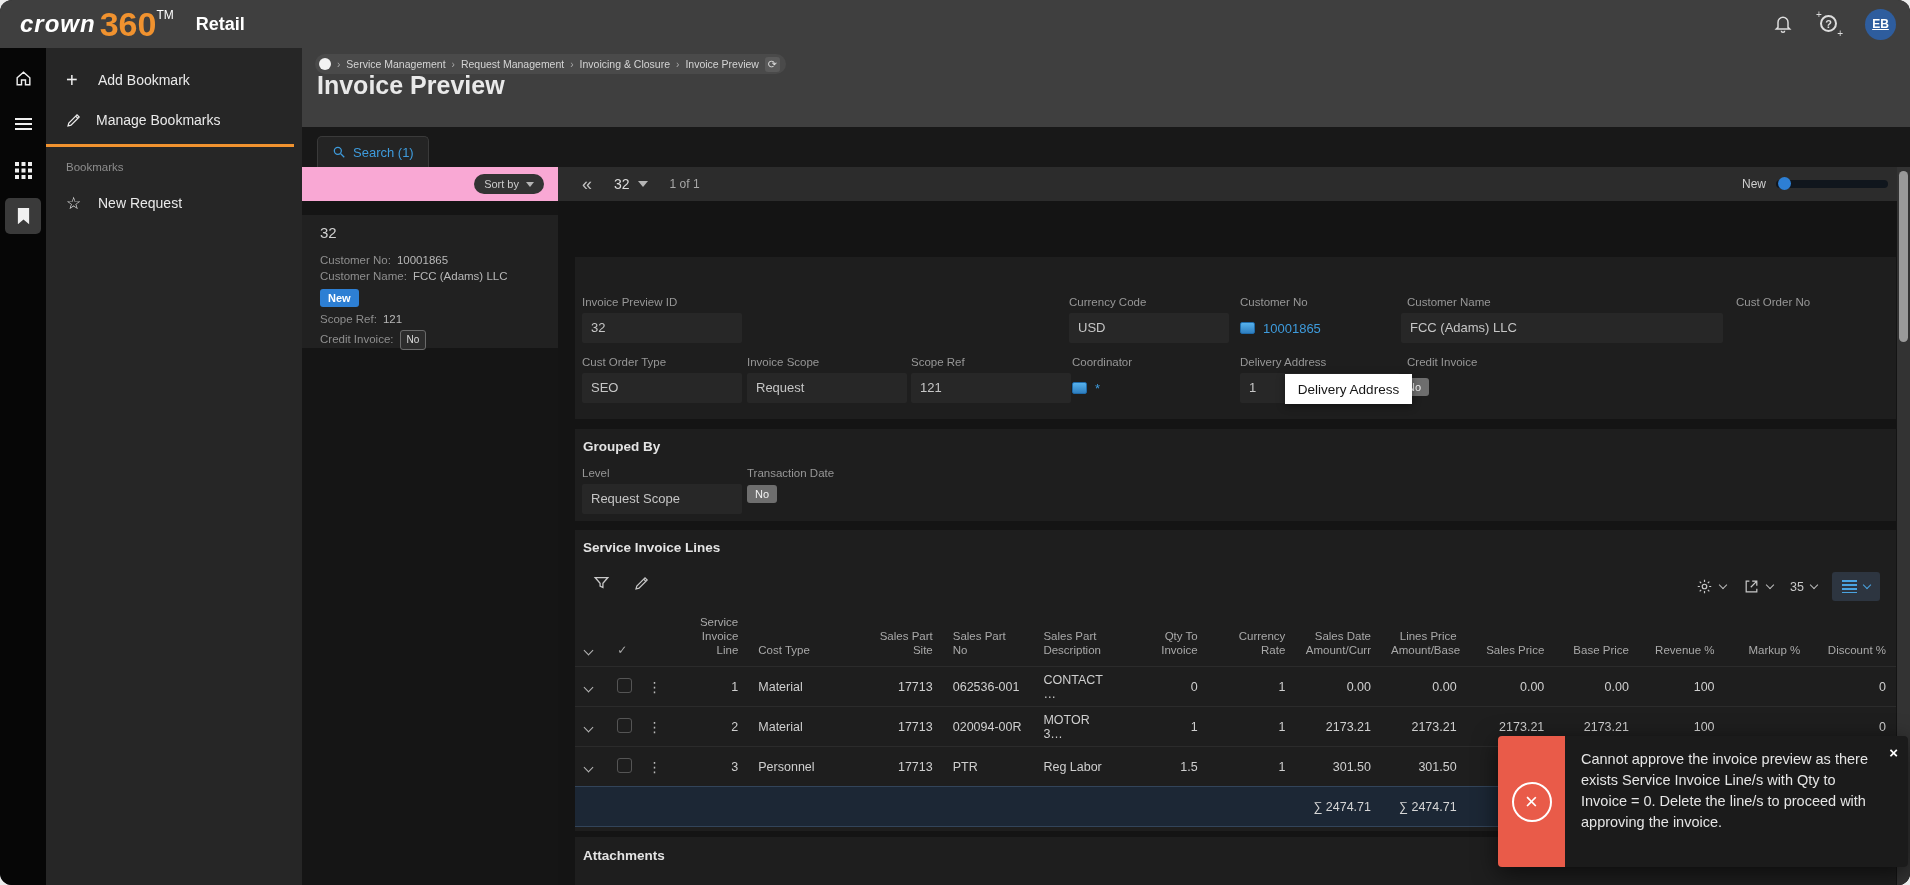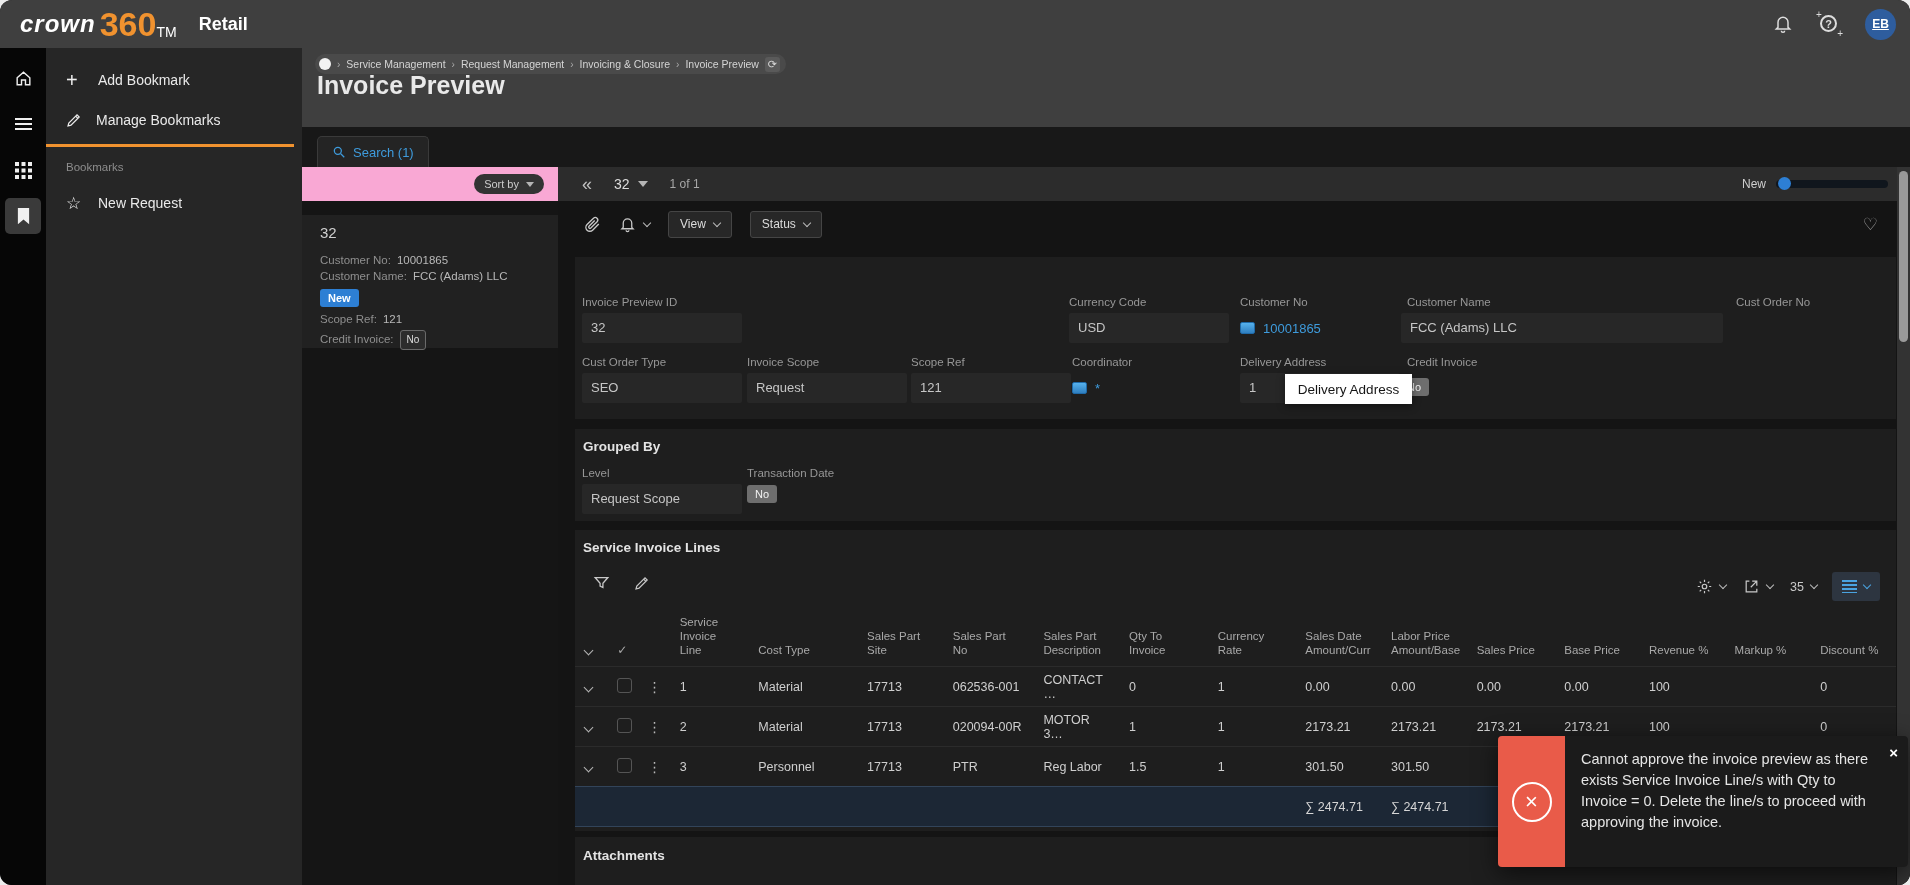--- a/index.html
+++ b/index.html
@@ -6,21 +6,21 @@
   html,body { background:#ececec; font-family:"Liberation Sans","DejaVu Sans",sans-serif; }
   #app { position:relative; width:1910px; height:885px; overflow:hidden; background:#161616;
          border-radius:12px; color:#c9c9c9; }
 
   
   .topbar { position:absolute; left:0; top:0; width:1910px; height:48px; background:#3f3f3f;
             display:flex; align-items:center; }
   .logo { display:flex; align-items:flex-start; margin-left:20px; }
   .logo .crown { color:#fff; font-weight:bold; font-size:24px; letter-spacing:1px; margin-top:6px; font-style:italic; }
   .logo .n360 { color:#f0922f; font-weight:bold; font-size:34px; margin-left:4px; line-height:40px; }
-  .logo .tm { color:#fff; font-size:14px; margin-top:20px; }
+  .logo .tm { color:#fff; font-size:12px; margin-top:4px; }
   .logo .product { color:#fff; font-weight:bold; font-size:18px; margin:10px 0 0 22px; }
   .topbar-right { margin-left:auto; display:flex; align-items:center; gap:24px; margin-right:14px; }
   .icon-btn { background:none; border:none; cursor:pointer; display:flex; align-items:center; justify-content:center; }
   .avatar { width:31px; height:31px; border-radius:50%; background:#2e5d9e; color:#fff; font-size:12px;
             font-weight:bold; display:flex; align-items:center; justify-content:center;text-decoration:underline; }
   .help-ic { position:relative; width:24px; height:24px; }
   .help-ic .qcirc { position:absolute; left:3px; top:3px; width:17px; height:17px; border:2px solid #ddd;
                     border-radius:50%; color:#ddd; font-size:11px; font-weight:bold; text-align:center; line-height:14px; }
   .help-ic .p1 { position:absolute; left:-1px; top:-3px; color:#ddd; font-size:10px; }
   .help-ic .p2 { position:absolute; right:-2px; bottom:-3px; color:#ddd; font-size:10px; }
@@ -126,21 +126,21 @@
                color:#c9c9c9; font-size:12.5px; padding:2px; }
   .viewmode-btn { width:48px; height:29px; background:#2d3540; border:none; border-radius:3px; display:flex;
                   align-items:center; justify-content:center; gap:7px; cursor:pointer; }
   .lines-ic { width:15px; height:13px; background:repeating-linear-gradient(#4aa3e0 0 2px, transparent 2px 4px); }
 
   
   table.grid { position:absolute; left:0; top:85px; width:1321px; border-collapse:collapse; table-layout:fixed; }
   table.grid th { font-weight:normal; font-size:11.5px; color:#a9a9a9; vertical-align:bottom; padding:0 10px 9px 10px;
                   line-height:14px; }
   table.grid td { font-size:12.5px; color:#cfcfcf; height:40px; padding:0 10px; border-top:1px solid #2b2b2b; }
-  .al { text-align:left; } .ar { text-align:left; }
+  .al { text-align:left; } .ar { text-align:right; }
   .cb { display:inline-block; width:15px; height:15px; border:1.5px solid #555; border-radius:3px; cursor:pointer; }
   .kebab { color:#b9b9b9; font-size:14px; background:none; border:none; cursor:pointer; }
   .exp { background:none; border:none; cursor:pointer; }
   .exp .chev { border-color:#b5b5b5; width:7px; height:7px; }
   .hdr-check { color:#a9a9a9; font-size:12px; }
   tr.sumrow td { background:#1c2735; border-top:1px solid #32445a; border-bottom:1px solid #32445a; color:#d6d6d6; }
 
   .att-divider { position:absolute; left:0; top:301px; width:1321px; height:6px; background:#141414; }
   .att-title { position:absolute; left:8px; top:318px; font-size:13.5px; font-weight:bold; color:#e3e3e3; }
 
@@ -316,43 +316,20 @@
     <div class="state-wrap">
       <span class="state-lab">New</span>
       <span class="state-track">
         <span class="state-dot"></span>
       </span>
     </div>
   </div>
 
   <div class="main">
 
-    <div class="main-toolbar">
-      <button class="icon-btn">
-        <svg width="18" height="18" viewBox="0 0 24 24" fill="none" stroke="#c9c9c9" stroke-width="1.8">
-          <path d="M21 12l-8.2 8.2a5.2 5.2 0 01-7.4-7.4L14 4.2a3.4 3.4 0 014.8 4.8l-8.4 8.4a1.7 1.7 0 01-2.4-2.4L15.6 7.4"></path>
-        </svg>
-      </button>
-      <button class="icon-btn" style="gap:8px">
-        <svg width="17" height="17" viewBox="0 0 24 24" fill="none" stroke="#c9c9c9" stroke-width="1.8">
-          <path d="M6 16v-6a6 6 0 1112 0v6l2 2H4z"></path>
-            <path d="M10 20a2 2 0 004 0"></path>
-        </svg>
-        <span class="chev"></span>
-      </button>
-      <button class="tb-btn">
-        <span>View</span>
-        <span class="chev"></span>
-      </button>
-      <button class="tb-btn">
-        <span>Status</span>
-        <span class="chev"></span>
-      </button>
-      <button class="heart">♡</button>
-    </div>
 
     <section class="card details">
       <div class="fld" style="left:7px;top:39px;width:160px">
         <span class="flab">Invoice Preview ID</span>
         <div class="fbox">32</div>
       </div>
       <div class="fld" style="left:494px;top:39px;width:160px">
         <span class="flab">Currency Code</span>
         <div class="fbox">USD</div>
       </div>
@@ -479,21 +456,21 @@
             <th class="al"><span class="hdr-check">✓</span></th>
             <th></th>
             <th class="ar">Service Invoice Line</th>
             <th class="al">Cost Type</th>
             <th class="ar">Sales Part Site</th>
             <th class="al">Sales Part No</th>
             <th class="al">Sales Part Description</th>
             <th class="ar">Qty To Invoice</th>
             <th class="ar">Currency Rate</th>
             <th class="ar">Sales Date Amount/Curr</th>
-            <th class="ar">Labor Price Amount/Base</th>
+            <th class="ar">Lines Price Amount/Base</th>
             <th class="ar">Sales Price</th>
             <th class="ar">Base Price</th>
             <th class="ar">Revenue %</th>
             <th class="ar">Markup %</th>
             <th class="ar">Discount %</th>
           </tr>
         </thead>
         <tbody>
           <tr>
             <td><button class="exp"><span class="chev"></span></button></td>

